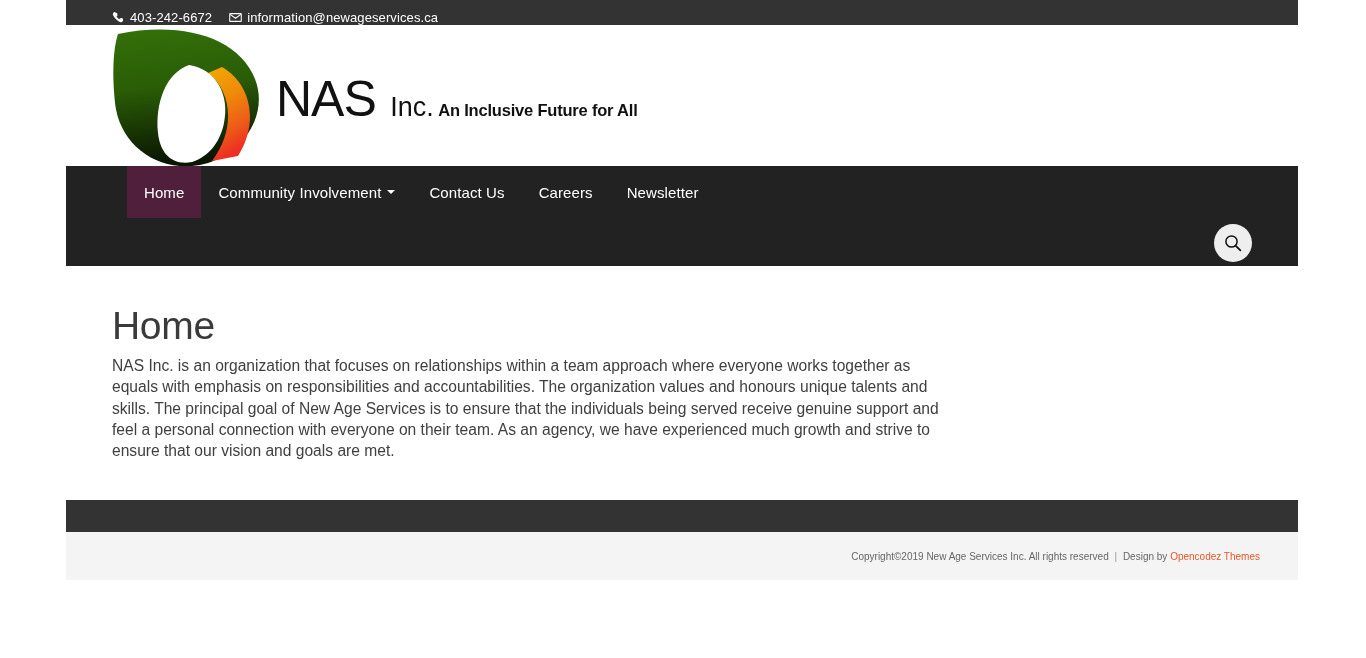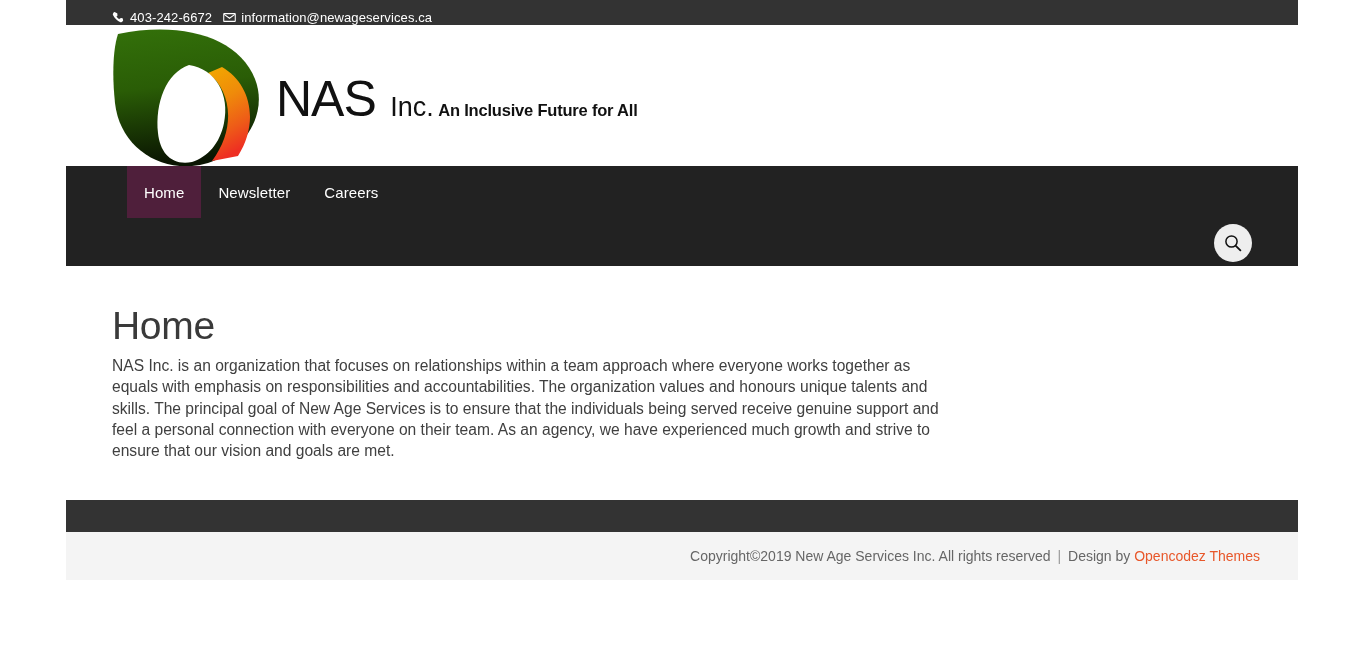--- a/index.html
+++ b/index.html
@@ -37,21 +37,21 @@
     align-items: center;
     padding-left: 46px;
   }
   .topbar .contact-item {
     display: inline-flex;
     align-items: center;
     color: #ffffff;
     white-space: nowrap;
     letter-spacing: 0.1px;
   }
-  .topbar .contact-item + .contact-item { margin-left: 11px; }
+  .topbar .contact-item + .contact-item { margin-left: 17px; }
   .topbar .tb-icon {
     display: inline-block;
     width: 13px;
     height: 13px;
     margin-right: 5px;
     position: relative;
     flex: 0 0 auto;
   }
   .topbar .tb-icon svg { display: block; }
 
@@ -218,21 +218,21 @@
     top: 532px;
     width: 1232px;
     height: 48px;
     background: #f4f4f4;
     display: flex;
     align-items: center;
     justify-content: flex-end;
     padding-right: 38px;
   }
   .copyright {
-    font-size: 14px;
+    font-size: 10px;
     color: #666666;
     white-space: nowrap;
   }
   .copyright .sep { color: #999999; margin: 0 3px; }
   .credit-link {
     color: #e8572a;
     text-decoration: none;
     cursor: pointer;
   }
 </style>
@@ -296,24 +296,31 @@
       </span>
     </a>
   </header>
 
   <nav class="navbar">
     <ul class="nav-list">
       <li class="nav-item active">
         <span>Home</span>
       </li>
       <li class="nav-item">
-        <span>Newsletter</span>
+        <span>Community Involvement</span>
+        <i class="caret"></i>
+      </li>
+      <li class="nav-item">
+        <span>Contact Us</span>
       </li>
       <li class="nav-item">
         <span>Careers</span>
+      </li>
+      <li class="nav-item">
+        <span>Newsletter</span>
       </li>
     </ul>
     <button class="search-btn">
       <span>
         <svg width="20" height="20" viewBox="0 0 20 20">
           <circle cx="8.5" cy="8.5" r="5.6" fill="none" stroke="#111111" stroke-width="1.5"></circle>
           <line x1="12.8" y1="12.8" x2="17.4" y2="17.4" stroke="#111111" stroke-width="1.8" stroke-linecap="round"></line>
         </svg>
       </span>
     </button>

